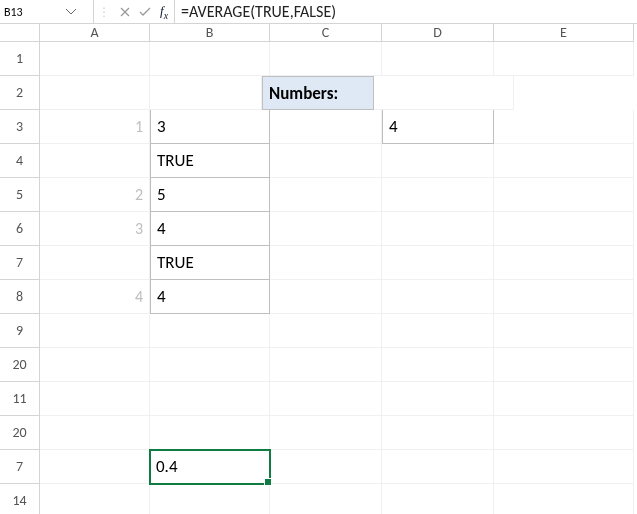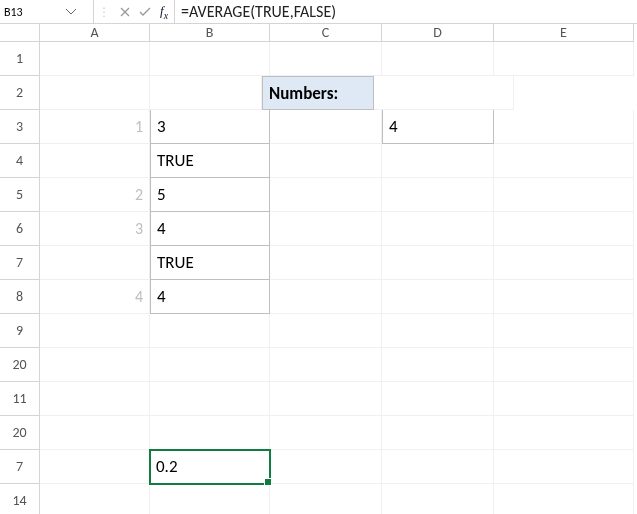--- a/index.html
+++ b/index.html
@@ -337,21 +337,21 @@
         <div class="cell w-A"></div>
         <div class="cell w-B"></div>
         <div class="cell w-C"></div>
         <div class="cell w-D"></div>
         <div class="cell w-E"></div>
       </div>
 
       <div class="row">
         <div class="rh">7</div>
         <div class="cell w-A"></div>
-        <div class="cell w-B selected">0.2</div>
+        <div class="cell w-B selected">0.4</div>
         <div class="cell w-C"></div>
         <div class="cell w-D"></div>
         <div class="cell w-E"></div>
       </div>
 
       <div class="row">
         <div class="rh">14</div>
         <div class="cell w-A"></div>
         <div class="cell w-B"></div>
         <div class="cell w-C"></div>

